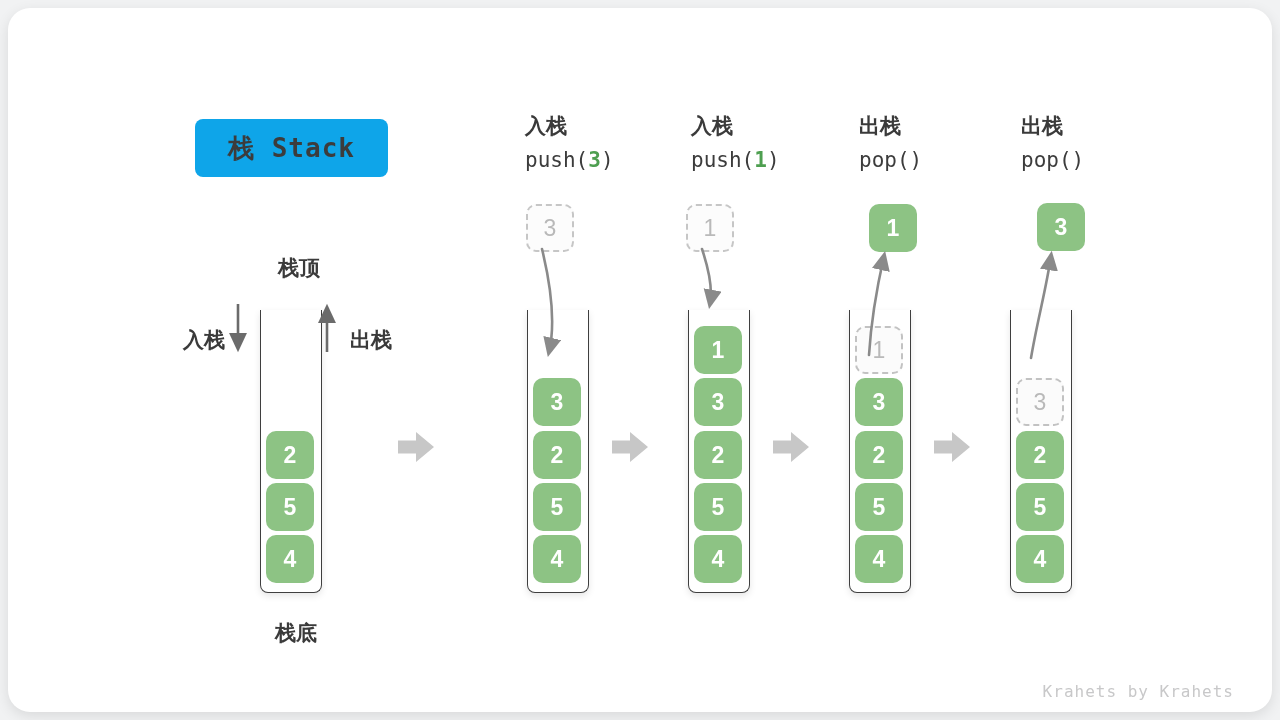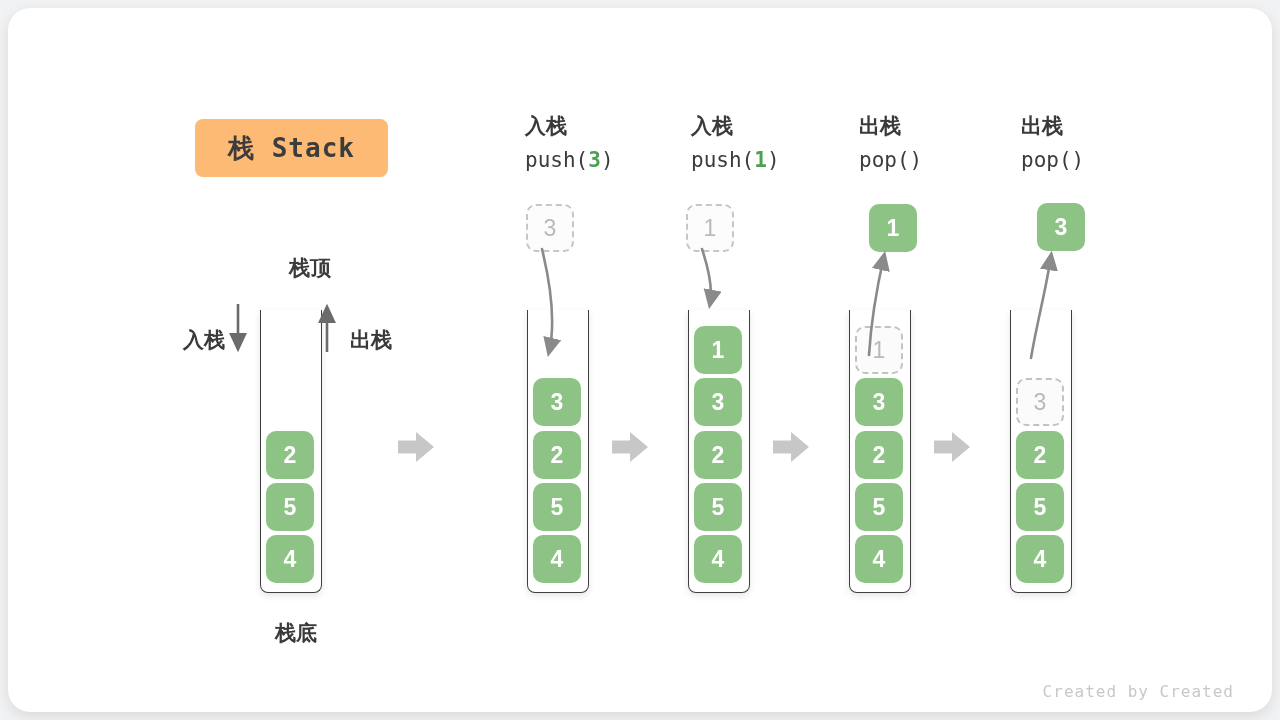--- a/index.html
+++ b/index.html
@@ -16,21 +16,21 @@
     background: #ffffff;
     border-radius: 22px;
     box-shadow: 0 4px 14px rgba(0,0,0,0.10);
   }
   .abs { position: absolute; }
 
   
   .title-badge {
     left: 187px; top: 111px;
     width: 193px; height: 58px;
-    background: #fdba74;
+    background: #0ea5e9;
     border-radius: 8px;
     display: flex; align-items: center; justify-content: center;
     font-family: "DejaVu Sans Mono", "Liberation Mono", monospace;
     font-size: 26px; font-weight: 700;
     color: #3c3c3c; letter-spacing: 1px;
   }
 
   
   .cn-label {
     font-size: 21px; font-weight: 700; color: #3a3a3a;
@@ -106,21 +106,21 @@
 </style>
 </head>
 <body>
 
 <div class="card">
 
   <div class="abs title-badge">
     <span>栈 Stack</span>
   </div>
 
-  <div class="abs cn-label" style="left:243px; top:246px; width:80px; text-align:right;">栈顶</div>
+  <div class="abs cn-label" style="left:251px; top:246px; width:80px; text-align:center;">栈顶</div>
   <div class="abs cn-label" style="left:248px; top:611px; width:80px; text-align:center;font-family:Liberation Serif, serif;">栈底</div>
   <div class="abs cn-label" style="left:175px; top:318px;">入栈</div>
   <div class="abs cn-label" style="left:342px; top:318px;">出栈</div>
 
   <div class="abs col-header" style="left:517px;">
     <div class="op-cn">入栈</div>
     <div class="op-code"><span>push(</span><span class="arg">3</span><span>)</span></div>
   </div>
   <div class="abs col-header" style="left:683px;">
     <div class="op-cn">入栈</div>
@@ -169,21 +169,21 @@
     <div class="cell" style="top:225px;">4</div>
   </div>
 
   <div class="abs stack-box" style="left:1002px;">
     <div class="cell ghost" style="top:68px;">3</div>
     <div class="cell" style="top:121px;">2</div>
     <div class="cell" style="top:173px;">5</div>
     <div class="cell" style="top:225px;">4</div>
   </div>
 
-  <div class="abs watermark">Created by Created</div>
+  <div class="abs watermark">Krahets by Krahets</div>
 </div>
 
 <svg class="overlay" viewBox="0 0 1280 720">
   <defs>
     <marker id="ahGray" markerWidth="8" markerHeight="8" refX="5.5" refY="3.5" orient="auto">
       <path d="M0,0 L7.5,3.5 L0,7 Z" fill="#8a8a8a"></path>
     </marker>
     <marker id="ahDark" markerWidth="8" markerHeight="8" refX="5.5" refY="3.5" orient="auto">
       <path d="M0,0 L7.5,3.5 L0,7 Z" fill="#6b6b6b"></path>
     </marker>

